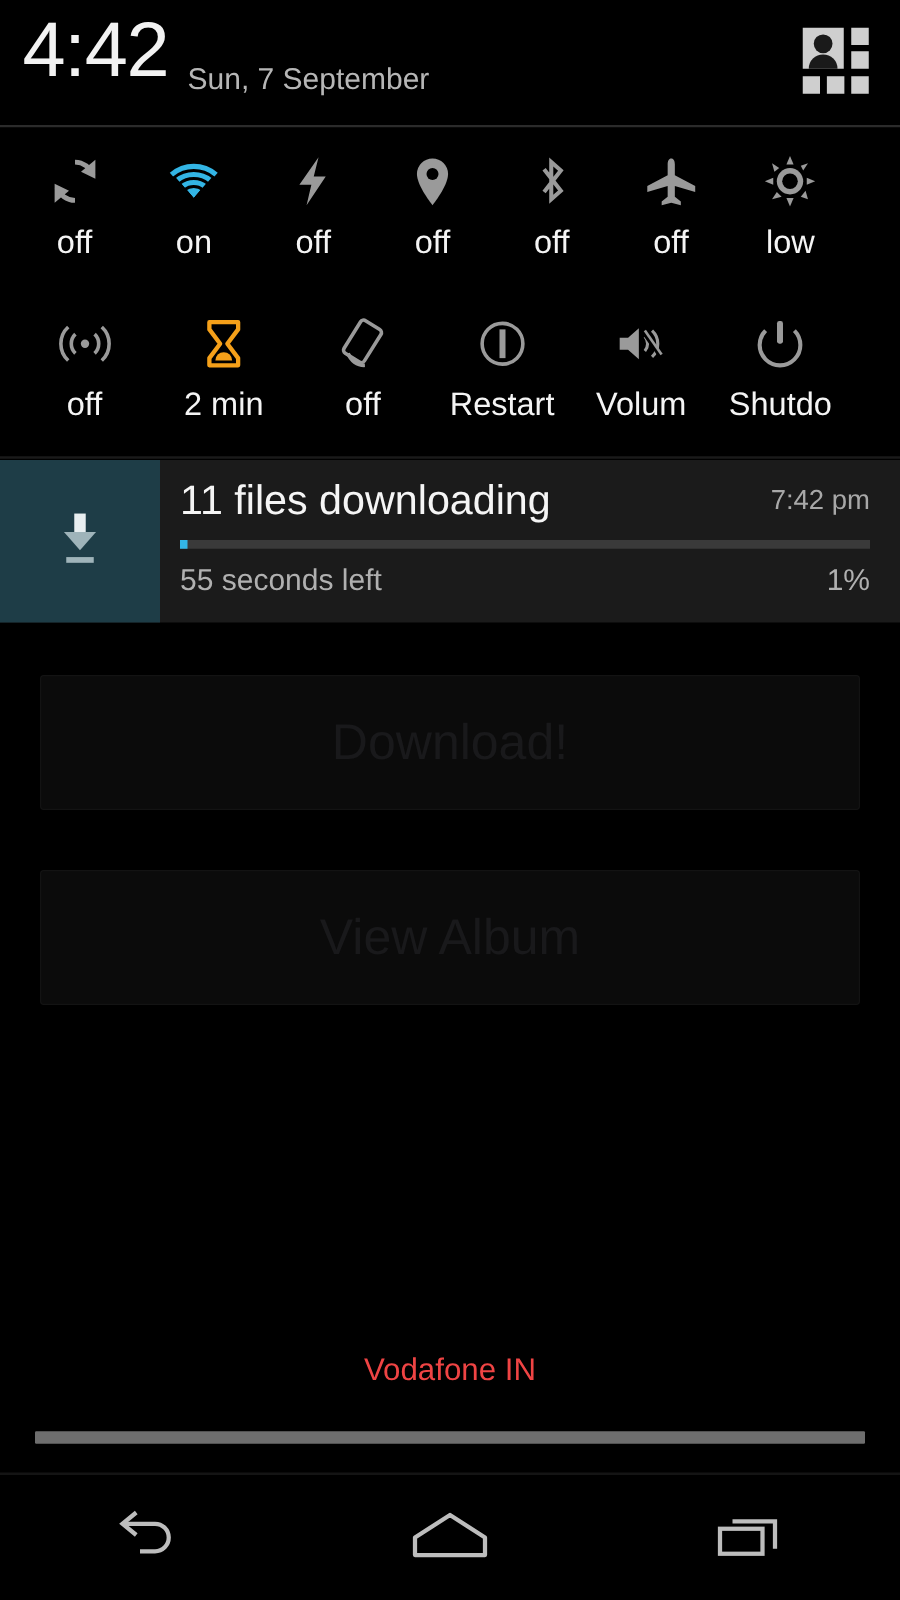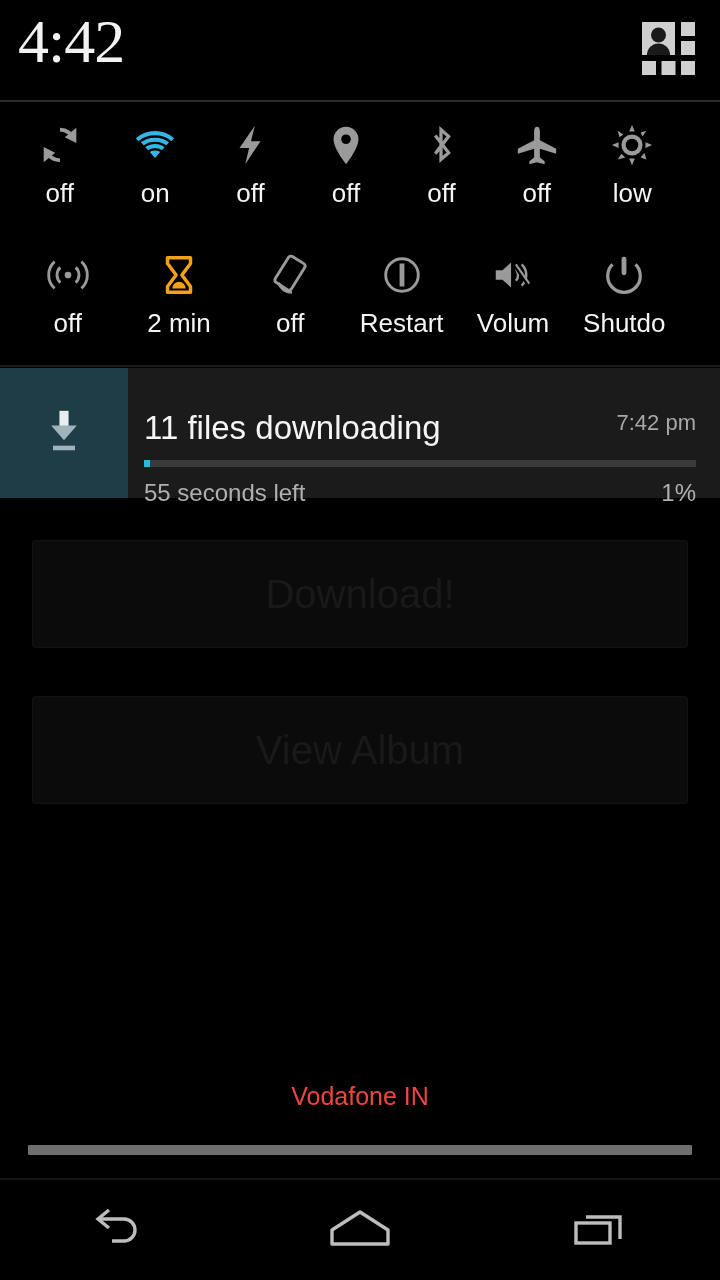--- a/index.html
+++ b/index.html
@@ -5,21 +5,21 @@
   * { margin:0; padding:0; box-sizing:border-box; }
   html, body {
     width:720px; height:1280px;
     background:#000;
     font-family:"Liberation Sans", sans-serif;
     overflow:hidden;
   }
   #screen { position:relative; width:720px; height:1280px; background:#000; }
 
   
-  .header { position:relative; height:92px; background:#000;font-family:Liberation Serif, serif; }
+  .header { position:relative; height:92px; background:#000; }
   .clock {
     position:absolute; left:18px; top:10px;
     font-size:62px; font-weight:300; color:#f2f2f2;
     letter-spacing:-1px; line-height:1;
   }
   .date {
     position:absolute; left:150px; top:50px;
     font-size:24px; color:#b6b6b6; font-weight:400;
   }
   .profile-icon { position:absolute; right:22px; top:22px; width:56px; height:56px; }
@@ -46,21 +46,21 @@
   
   .notification {
     position:absolute; top:368px; left:0; width:720px; height:130px;
     background:#1b1b1b; display:flex;
   }
   .notif-iconpane {
     width:128px; height:130px; background:#1e3d47;
     display:flex; align-items:center; justify-content:center;
   }
   .notif-body { flex:1; position:relative; padding:14px 24px 0 16px; }
-  .notif-toprow { display:flex; align-items:flex-start; justify-content:space-between;margin-top:28px; }
+  .notif-toprow { display:flex; align-items:center; justify-content:space-between; }
   .notif-title { font-size:33px; color:#f5f5f5; font-weight:400; line-height:1.1; }
   .notif-time { font-size:22px; color:#a8a8a8; }
   .notif-progress {
     margin-top:14px; height:7px; width:100%; background:#3a3a3a; position:relative;
   }
   .notif-progress-fill { position:absolute; left:0; top:0; height:7px; background:#33b5e5; }
   .notif-botrow { display:flex; align-items:baseline; justify-content:space-between; margin-top:12px;text-align:center; }
   .notif-sub { font-size:24px; color:#b0b0b0; }
   .notif-pct { font-size:24px; color:#b0b0b0; }
 
@@ -96,20 +96,21 @@
   }
   .nav-btn { width:160px; height:100px; display:flex; align-items:center; justify-content:center; }
 </style>
 </head>
 <body>
 
 <div id="screen">
 
   <div class="header">
     <div class="clock">4:42</div>
+    <div class="date">Sun, 7 September</div>
     <div class="profile-icon">
       <svg viewBox="0 0 56 56" width="56" height="56">
         <rect x="0" y="0" width="33" height="33" fill="#cfcfcf"></rect>
         <circle cx="16.5" cy="13" r="7.5" fill="#1a1a1a"></circle>
         <path d="M5 33 a11.5 11.5 0 0 1 23 0 z" fill="#1a1a1a"></path>
         <rect x="39" y="0" width="14" height="14" fill="#cfcfcf"></rect>
         <rect x="39" y="19" width="14" height="14" fill="#cfcfcf"></rect>
         <rect x="0" y="39" width="14" height="14" fill="#cfcfcf"></rect>
         <rect x="19.5" y="39" width="14" height="14" fill="#cfcfcf"></rect>
         <rect x="39" y="39" width="14" height="14" fill="#cfcfcf"></rect>

